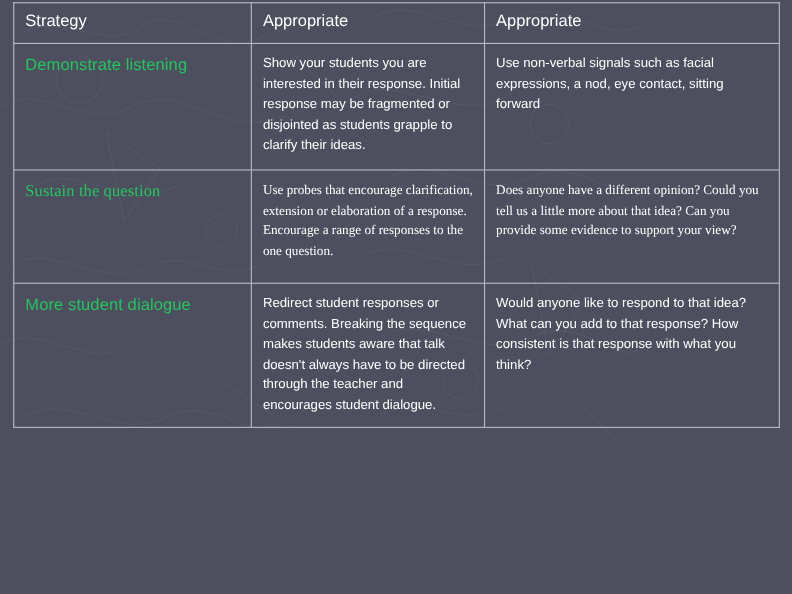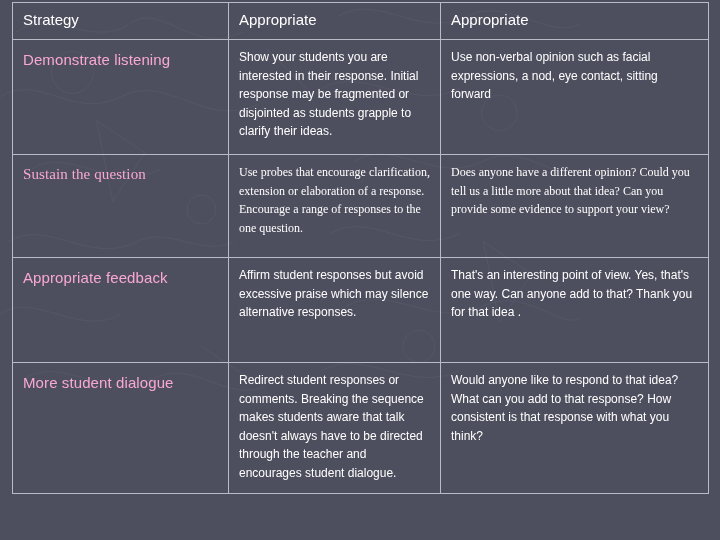--- a/index.html
+++ b/index.html
@@ -57,21 +57,21 @@
   thead th {
     color: #ffffff;
     font-size: 15px;
     font-weight: normal;
     text-align: left;
     padding-top: 12px;
     padding-bottom: 14px;
     line-height: 1.2;
   }
   td.strategy-cell {
-    color: #f9a8d4;
+    color: #22c55e;
     font-size: 15px;
     line-height: 1.55;
     letter-spacing: 0.1px;
   }
   td.text-cell {
     color: #ffffff;
     font-size: 12px;
     line-height: 1.55;
   }
   .row-r1 td { height: 96px; }
@@ -121,31 +121,26 @@
       <tr>
         <th>Strategy</th>
         <th>Appropriate</th>
         <th>Appropriate</th>
       </tr>
     </thead>
     <tbody>
       <tr class="row-r1">
         <td class="strategy-cell">Demonstrate listening</td>
         <td class="text-cell">Show your students you are interested in their response. Initial response may be fragmented or disjointed as students grapple to clarify their ideas.</td>
-        <td class="text-cell">Use non-verbal opinion such as facial expressions, a nod, eye contact, sitting forward</td>
+        <td class="text-cell">Use non-verbal signals such as facial expressions, a nod, eye contact, sitting forward</td>
       </tr>
       <tr class="row-r2">
         <td class="strategy-cell">Sustain the question</td>
         <td class="text-cell">Use probes that encourage clarification, extension or elaboration of a response. Encourage a range of responses to the one question.</td>
         <td class="text-cell">Does anyone have a different opinion? Could you tell us a little more about that idea? Can you provide some evidence to support your view?</td>
-      </tr>
-      <tr class="row-r4">
-        <td class="strategy-cell">Appropriate feedback</td>
-        <td class="text-cell">Affirm student responses but avoid excessive praise which may silence alternative responses.</td>
-        <td class="text-cell">That's an interesting point of view. Yes, that's one way. Can anyone add to that? Thank you for that idea .</td>
       </tr>
       <tr class="row-r5">
         <td class="strategy-cell">More student dialogue</td>
         <td class="text-cell">Redirect student responses or comments. Breaking the sequence makes students aware that talk doesn't always have to be directed through the teacher and encourages student dialogue.</td>
         <td class="text-cell">Would anyone like to respond to that idea? What can you add to that response? How consistent is that response with what you think?</td>
       </tr>
     </tbody>
   </table>
 
 </div>

